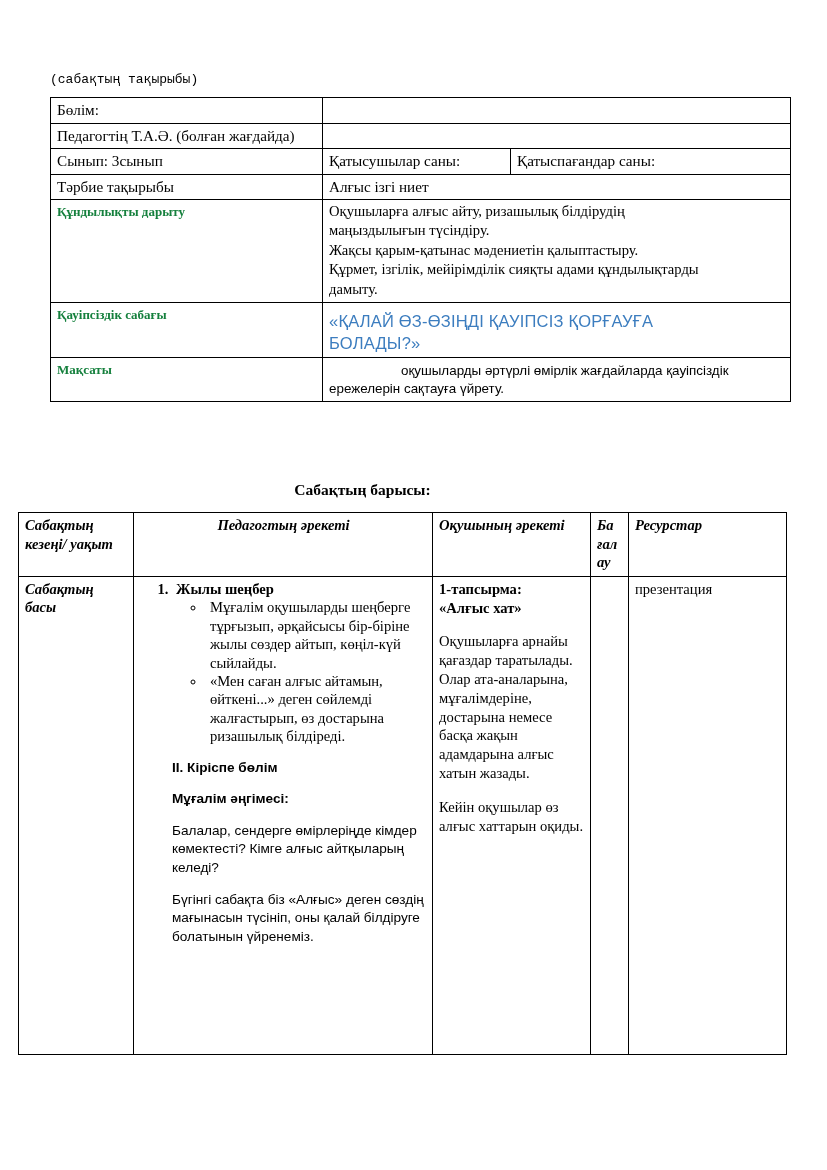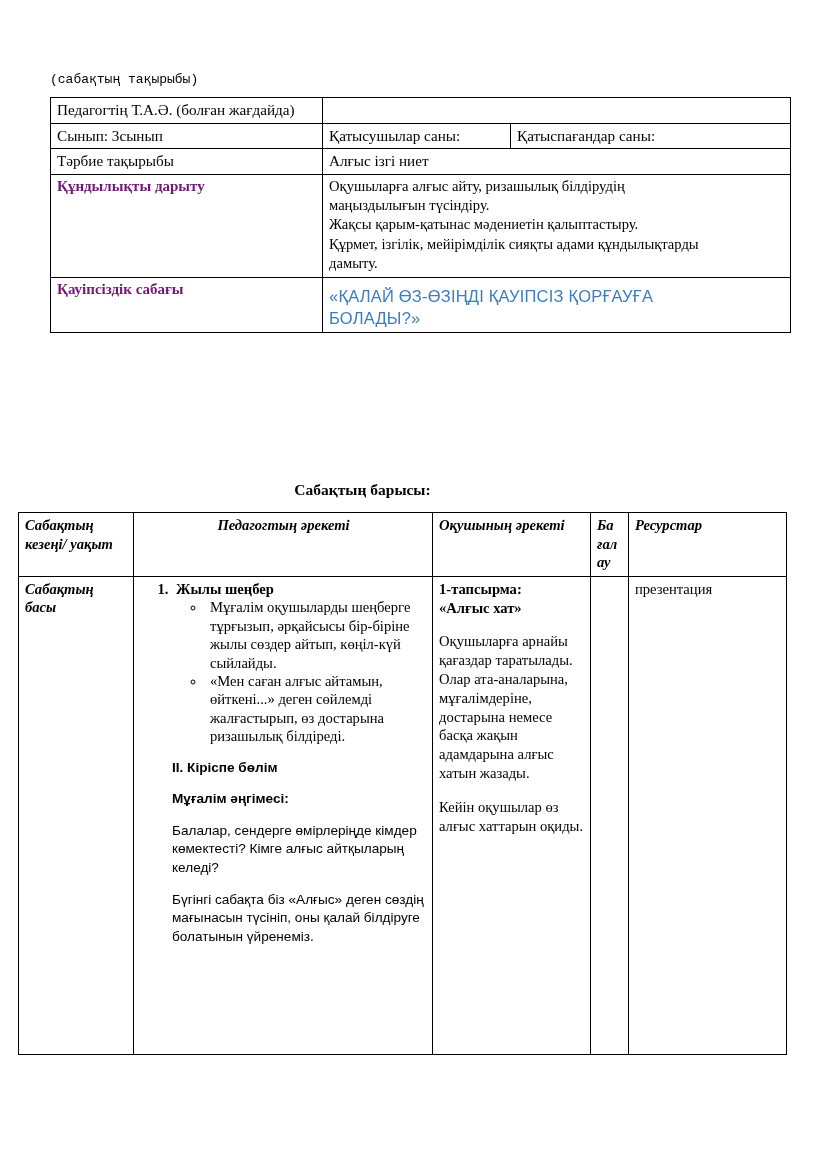--- a/index.html
+++ b/index.html
@@ -53,23 +53,23 @@
     left: 50px;
     top: 97px;
     width: 740px;
     font-size: 15.2px;
     line-height: 19.5px;
   }
   #info-table td { height: 19px; }
   .bold { font-weight: bold; }
 
   .red-label {
-    color: #701a75;
+    color: #15803d;
     font-weight: bold;
-    font-size: 15px;
+    font-size: 13px;
   }
 
   .val-list {
     font-size: 14.6px;
     line-height: 19.4px;
   }
 
   .blue-title {
     color: #3C7DBF;
     font-family: "Liberation Sans", "DejaVu Sans", sans-serif;
@@ -173,20 +173,24 @@
   <div class="caption-top">(сабақтың тақырыбы)</div>
 
   <table id="info-table">
     <colgroup>
       <col style="width:272px">
       <col style="width:188px">
       <col style="width:280px">
     </colgroup>
     <tbody>
       <tr>
+        <td>Бөлім:</td>
+        <td colspan="2"></td>
+      </tr>
+      <tr>
         <td>Педагогтің Т.А.Ә. (болған жағдайда)</td>
         <td colspan="2"></td>
       </tr>
       <tr>
         <td>Сынып:   3сынып</td>
         <td>Қатысушылар саны:</td>
         <td>Қатыспағандар саны:</td>
       </tr>
       <tr>
         <td>Тәрбие тақырыбы</td>
@@ -205,20 +209,27 @@
       </tr>
 
       <tr>
         <td class="red-label tall-b">Қауіпсіздік сабағы</td>
         <td colspan="2" class="blue-title tall-b">
           <div>«ҚАЛАЙ ӨЗ-ӨЗІҢДІ ҚАУІПСІЗ ҚОРҒАУҒА</div>
           <div>БОЛАДЫ?»</div>
         </td>
       </tr>
 
+      <tr>
+        <td class="red-label tall-c">Мақсаты</td>
+        <td colspan="2" class="goal-text tall-c">
+          <div class="indent-first">оқушыларды әртүрлі өмірлік жағдайларда қауіпсіздік</div>
+          <div>ережелерін сақтауға үйрету.</div>
+        </td>
+      </tr>
     </tbody>
   </table>
 
   <div class="mid-heading">Сабақтың барысы:</div>
 
   <table id="flow-table">
     <colgroup>
       <col class="c1">
         <col class="c2">
         <col class="c3">

